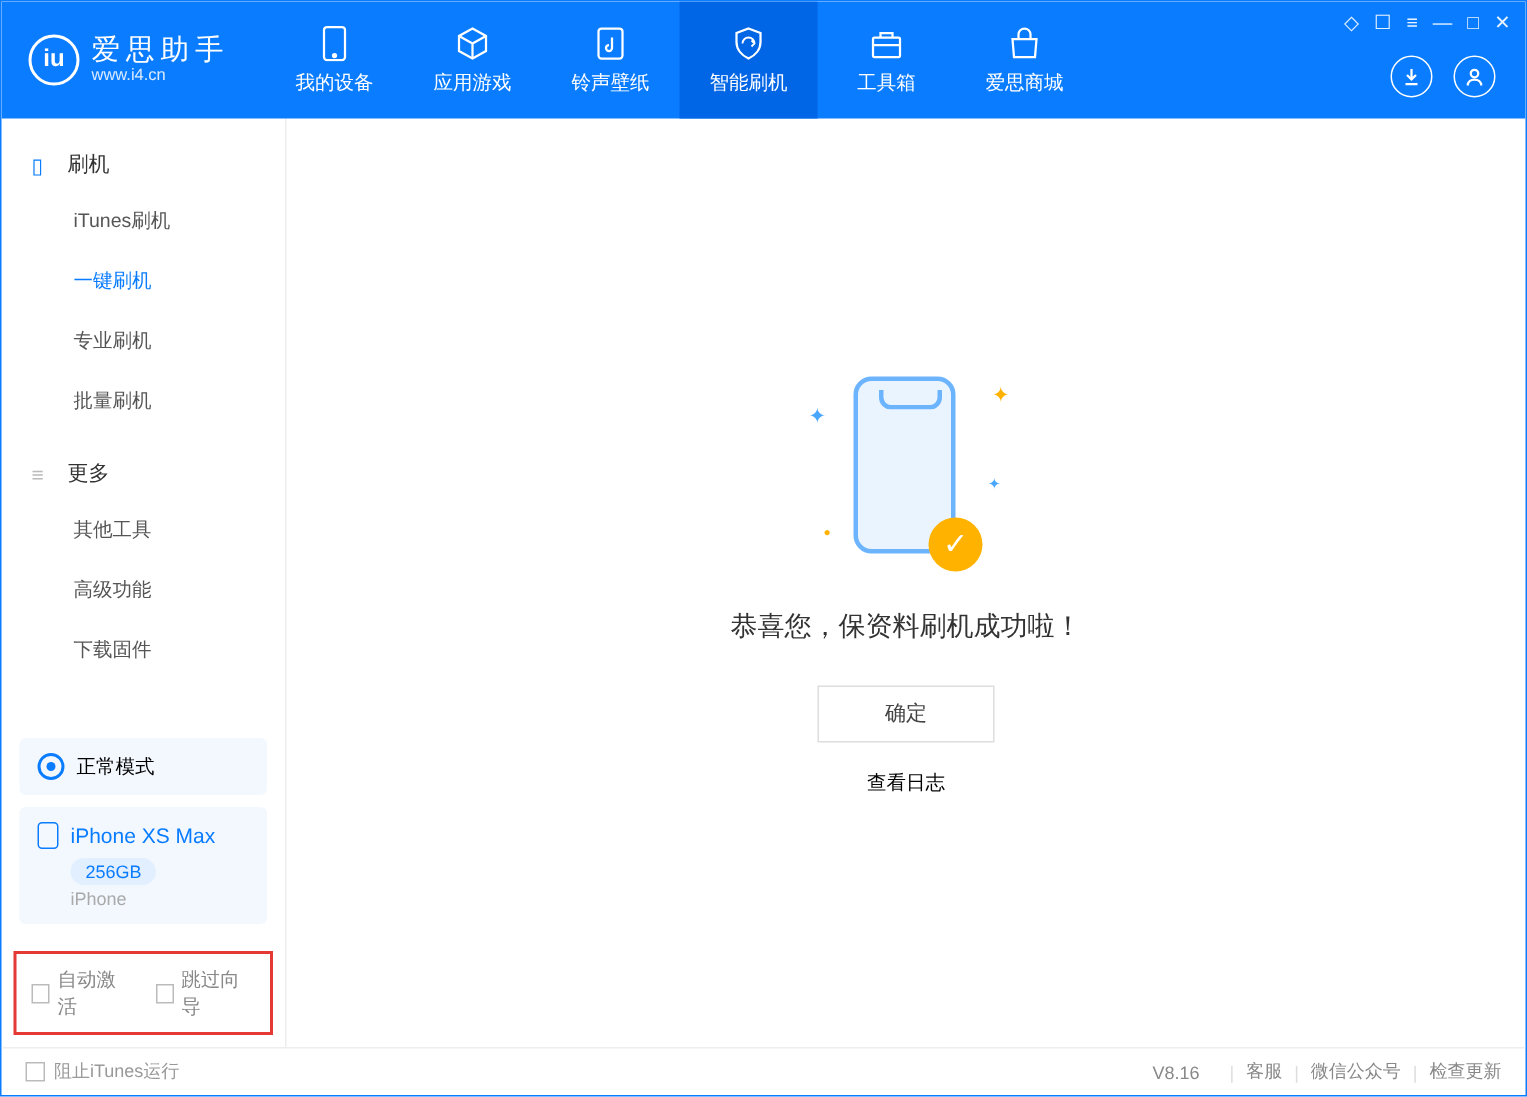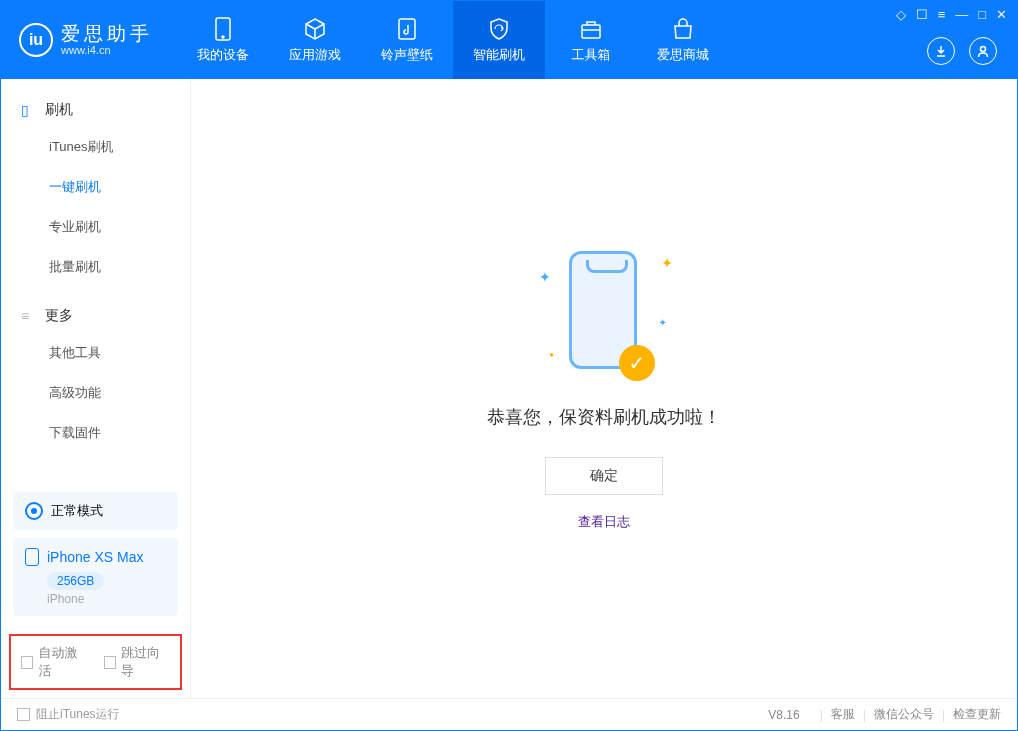--- a/index.html
+++ b/index.html
@@ -52,21 +52,21 @@
 .phone-body::before { content: ''; position: absolute; top: 6px; left: 14px; width: 36px; height: 10px; background: #eaf4ff; border: 3px solid #6db4ff; border-top: none; border-radius: 0 0 8px 8px; }
 .check-badge { position: absolute; right: -6px; bottom: -4px; width: 36px; height: 36px; background: #ffb300; border-radius: 50%; display: flex; align-items: center; justify-content: center; color: #fff; font-size: 20px; }
 .spark { position: absolute; color: #ffb300; font-size: 14px; }
 .spark.s1 { left: -20px; top: 22px; color: #4aa7ff; }
 .spark.s2 { right: -24px; top: 8px; }
 .spark.s3 { right: -18px; top: 70px; color: #4aa7ff; font-size: 10px; }
 .spark.s4 { left: -10px; bottom: 18px; color: #ffb300; font-size: 8px; }
 
 .success-text { font-size: 18px; color: #333; margin-bottom: 28px; }
 .ok-btn { border: 1px solid #ddd; background: #fff; padding: 9px 44px; font-size: 14px; color: #444; cursor: pointer; margin-bottom: 18px; }
-.log-link { color: #4c1d95; font-size: 13px; cursor: pointer; }
+.log-link { color: #000000; font-size: 13px; cursor: pointer; }
 
 .footer { height: 32px; border-top: 1px solid #eee; display: flex; align-items: center; padding: 0 16px; font-size: 12px; color: #999; }
 .footer .left { display: flex; align-items: center; gap: 6px; }
 .footer .right { margin-left: auto; display: flex; align-items: center; gap: 8px; }
 .footer .sep { color: #ddd; }
 .footer .ver { color: #888; margin-right: 12px; }
 .footer a { color: #888; cursor: pointer; }
 
 svg { display: block; }
 </style>

